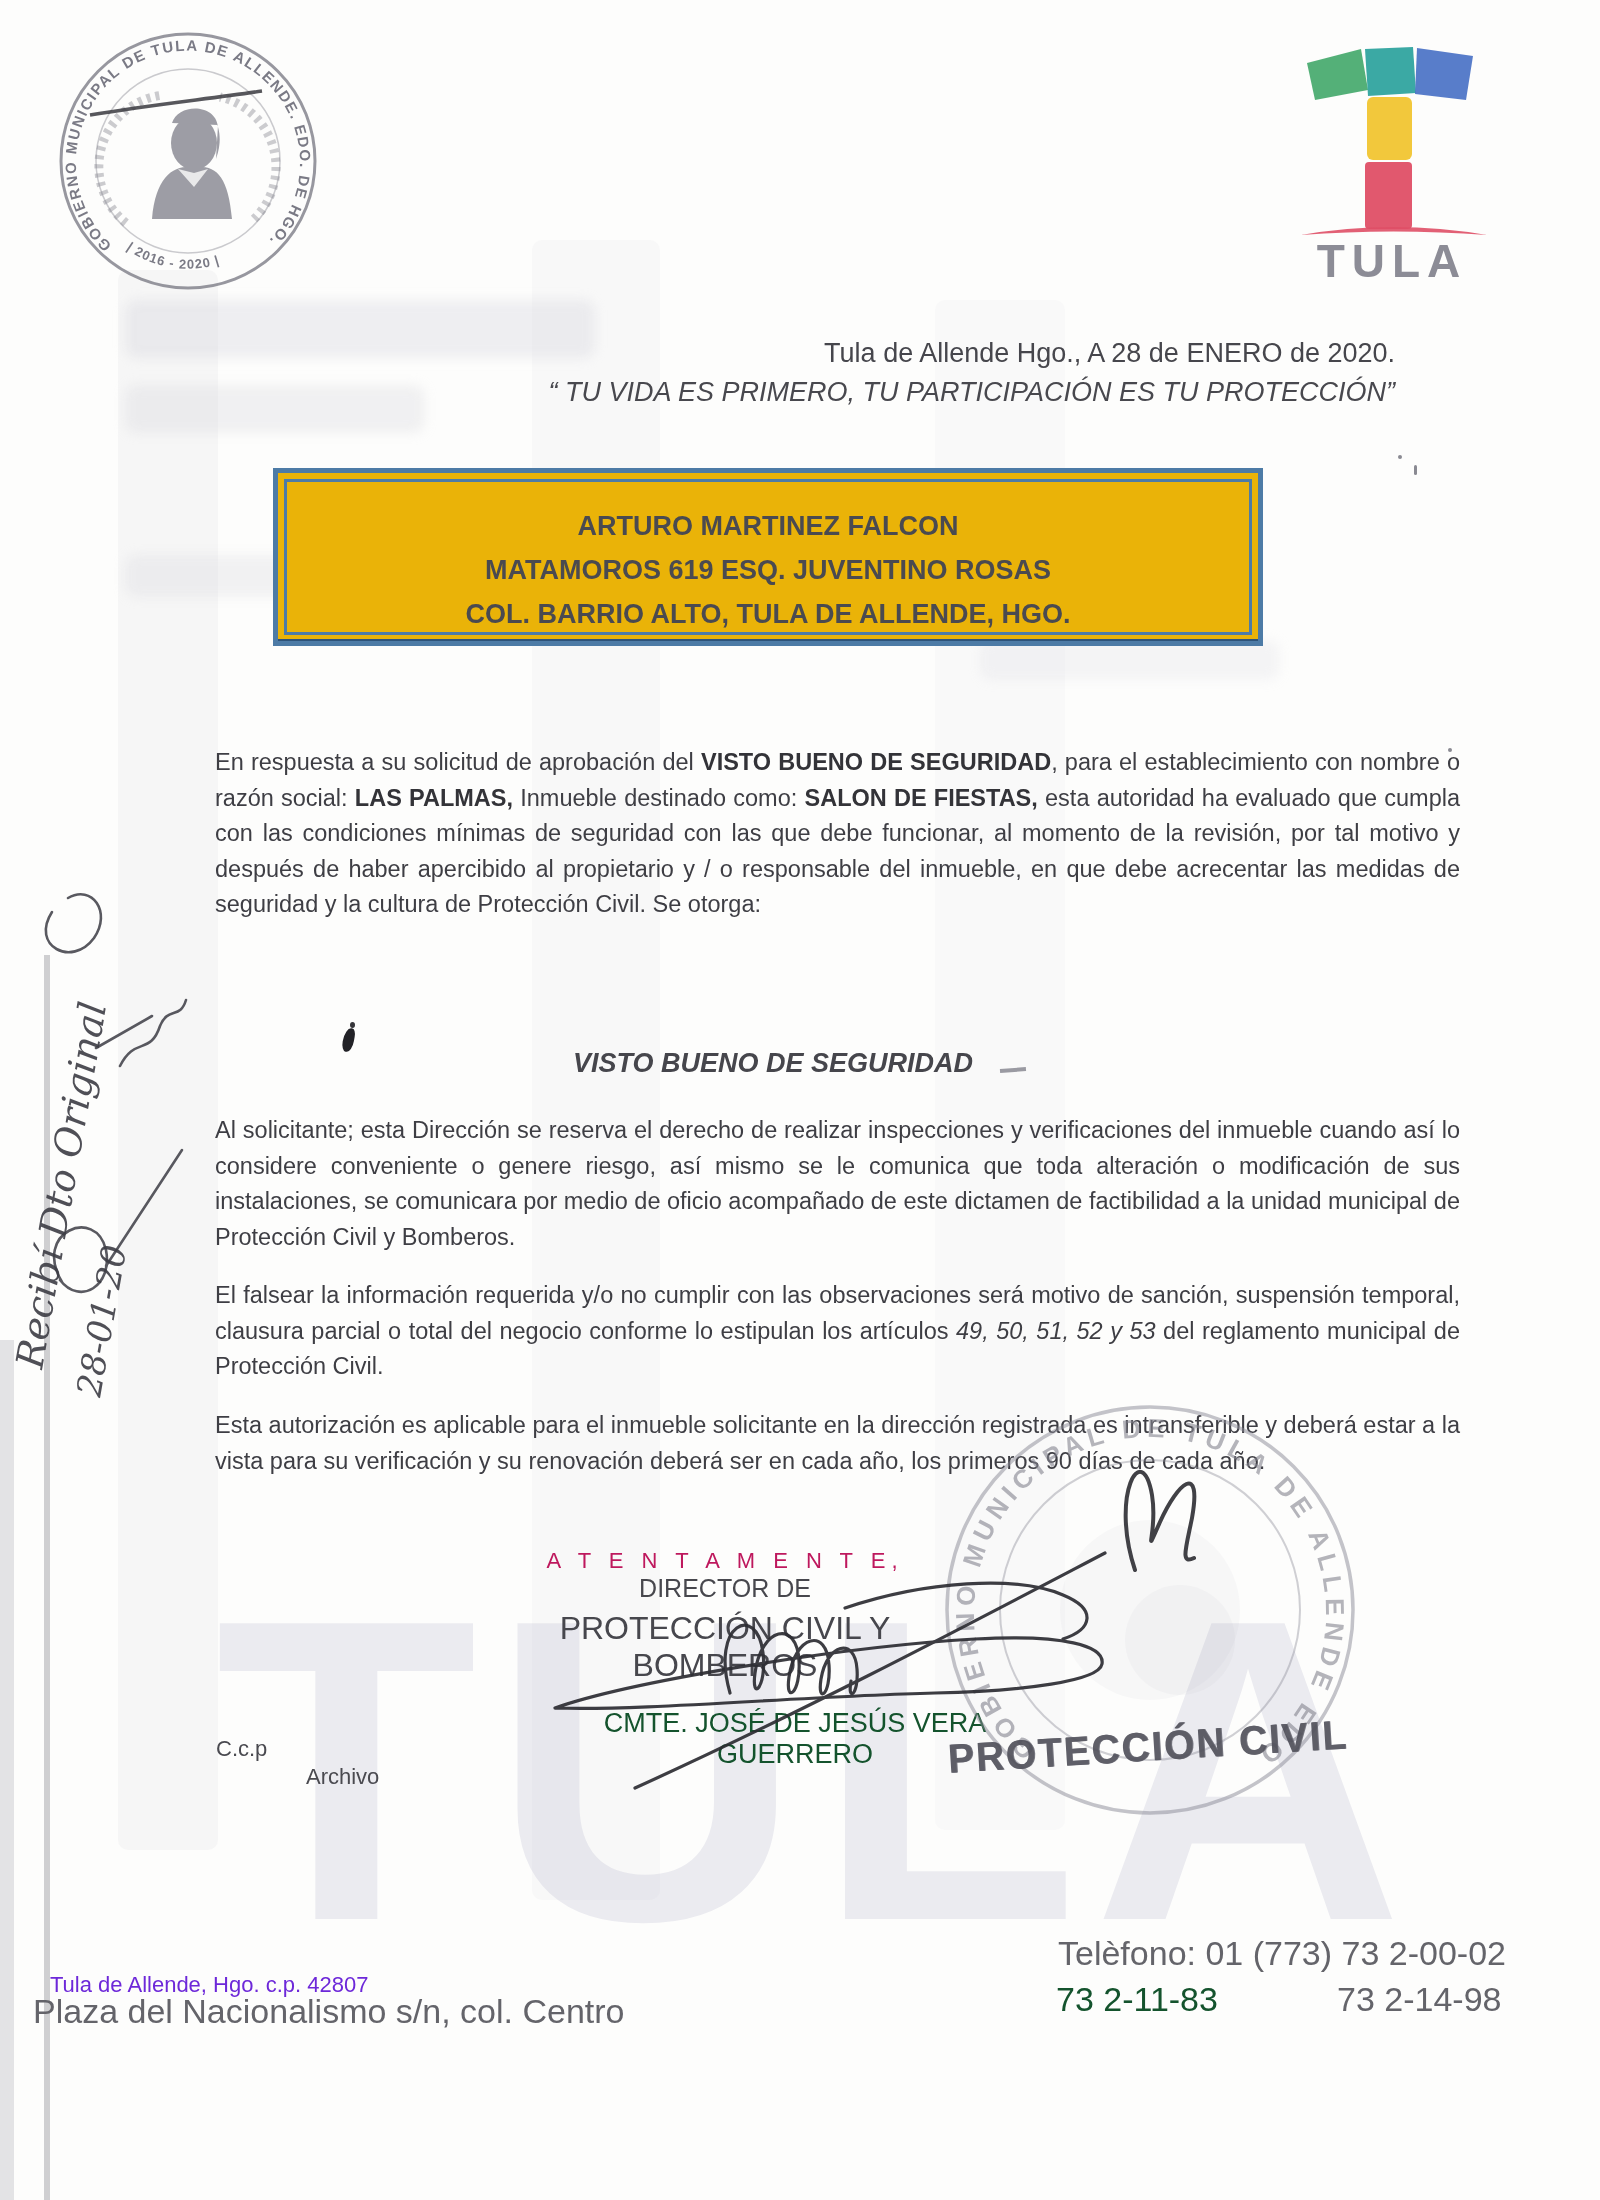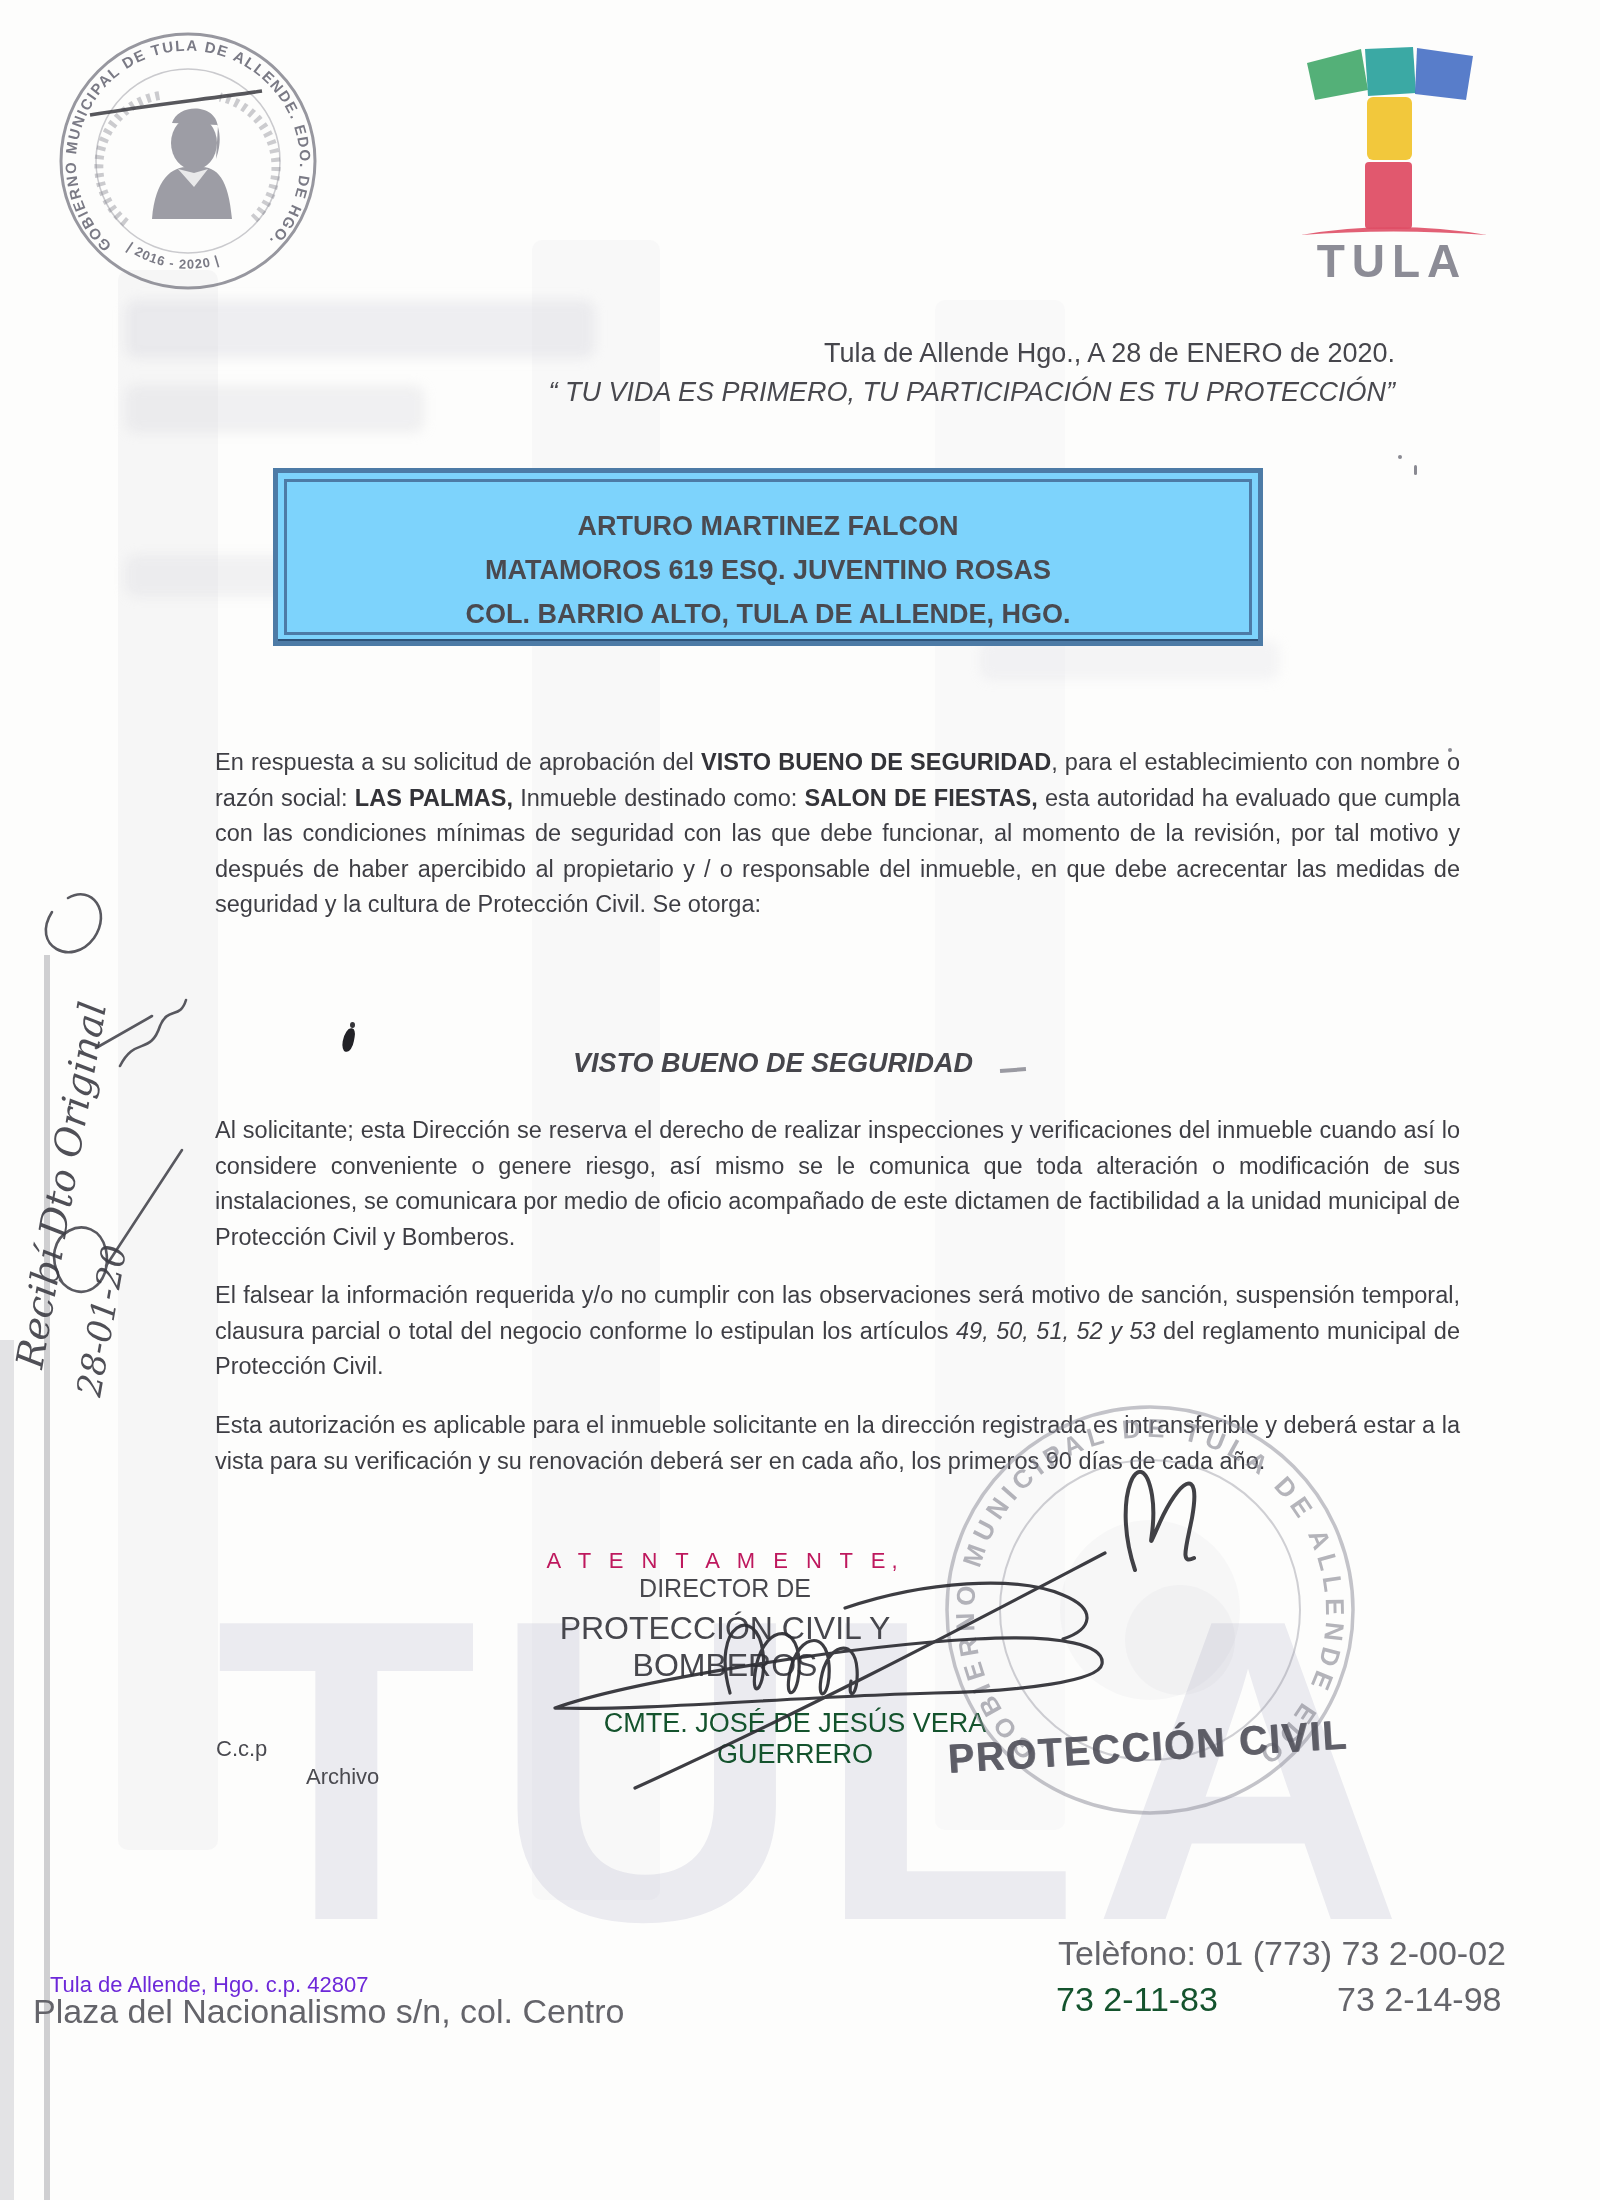--- a/index.html
+++ b/index.html
@@ -22,21 +22,21 @@
   
   .seal-svg{position:absolute;left:52px;top:25px;z-index:2;}
   .logo-svg{position:absolute;left:1295px;top:35px;z-index:2;}
   .dateblock{position:absolute;right:205px;top:338px;text-align:right;z-index:2;}
   .dateline{font-size:27px;color:#46464c;}
   .motto{font-size:27px;font-style:italic;color:#48484e;margin-top:8px;}
   
   .recipient-box{
     position:absolute;left:273px;top:468px;width:980px;height:168px;z-index:2;
     border:5px solid #4d7ba6;box-shadow:0 -2px 0 #2e5379 inset, 0 0 0 0 #fff;
-    background:#7dd3fc;
+    background:#eab308;
   }
   .recipient-inner{
     position:absolute;left:6px;top:6px;right:6px;bottom:6px;
     border:3px solid #4d7ba6;text-align:center;padding-top:22px;
   }
   .recipient-inner div{font-size:27px;font-weight:bold;color:#4a4a50;line-height:44px;}
   
   .par{
     position:absolute;left:215px;width:1245px;z-index:2;margin:0;
     font-size:23.5px;line-height:35.5px;text-align:justify;color:#3e3e44;

